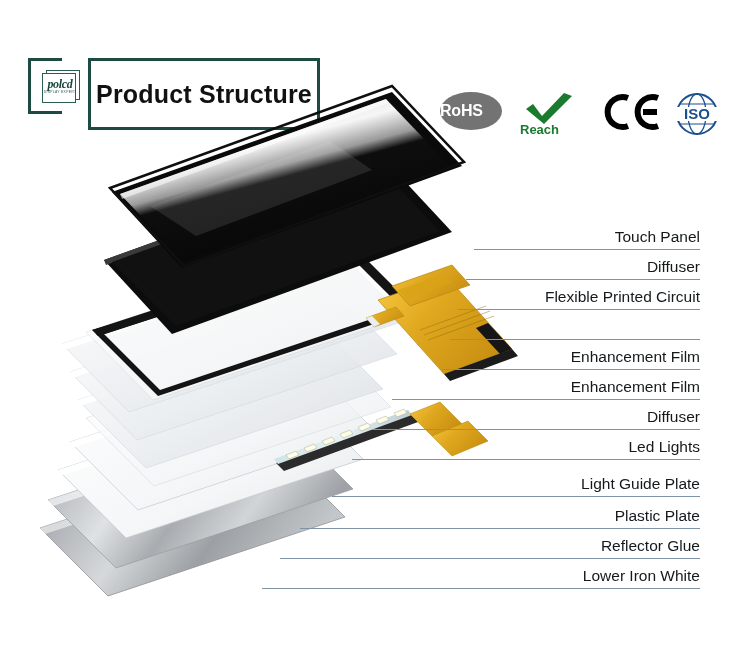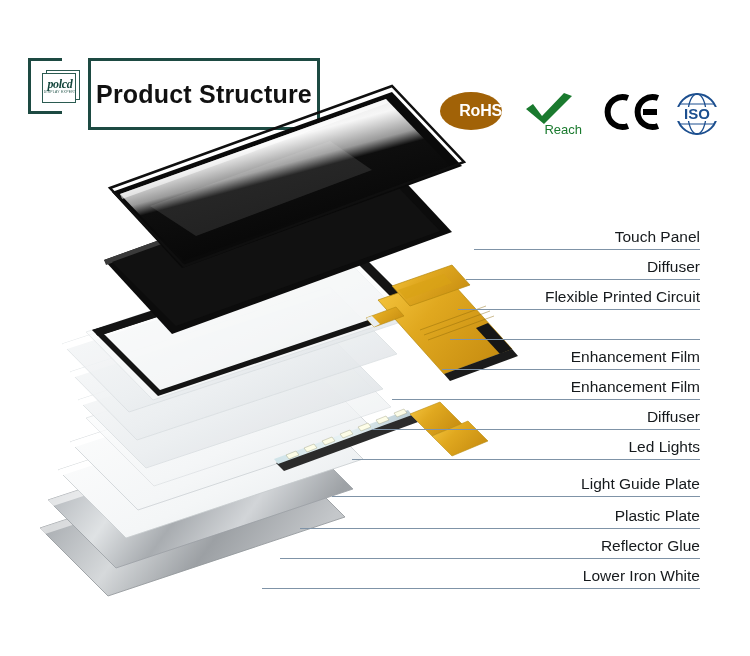--- a/index.html
+++ b/index.html
@@ -30,25 +30,25 @@
     font-size:3.4px;color:#2b5b51;letter-spacing:0.3px;transform:scale(1,1);}
   .title-box{position:absolute;left:60px;top:0;width:232px;height:72px;
     border:3px solid #1d4a42;box-sizing:border-box;background:#fff;
     display:flex;align-items:center;justify-content:center;}
   .title-text{font-size:25px;font-weight:bold;color:#111111;letter-spacing:0.2px;}
 
   
   .certs{position:absolute;left:440px;top:92px;width:260px;height:50px;}
   .cert{position:absolute;top:0;}
   .rohs{left:0;width:62px;height:38px;border-radius:50%/50%;
-    background:#a16207;display:flex;align-items:center;justify-content:flex-end;}
+    background:#737373;display:flex;align-items:center;justify-content:flex-start;}
   .rohs span{color:#ffffff;font-size:16px;font-weight:bold;letter-spacing:-0.2px;}
   .reach{left:80px;width:62px;height:46px;}
-  .reach-label{position:absolute;left:0;top:30px;width:62px;text-align:right;
-    font-size:13px;font-weight:normal;color:#1a7a2e;}
+  .reach-label{position:absolute;left:0;top:30px;width:62px;text-align:left;
+    font-size:13px;font-weight:bold;color:#1a7a2e;}
   .ce{left:162px;width:62px;height:40px;}
   .iso{left:234px;width:46px;height:44px;}
 
   
   .stack{position:absolute;left:0;top:0;width:750px;height:656px;}
 
   
   .callouts{position:absolute;left:0;top:0;width:750px;height:656px;}
   .callout{position:absolute;}
   .callout .lbl{position:absolute;right:0;bottom:4px;white-space:nowrap;

